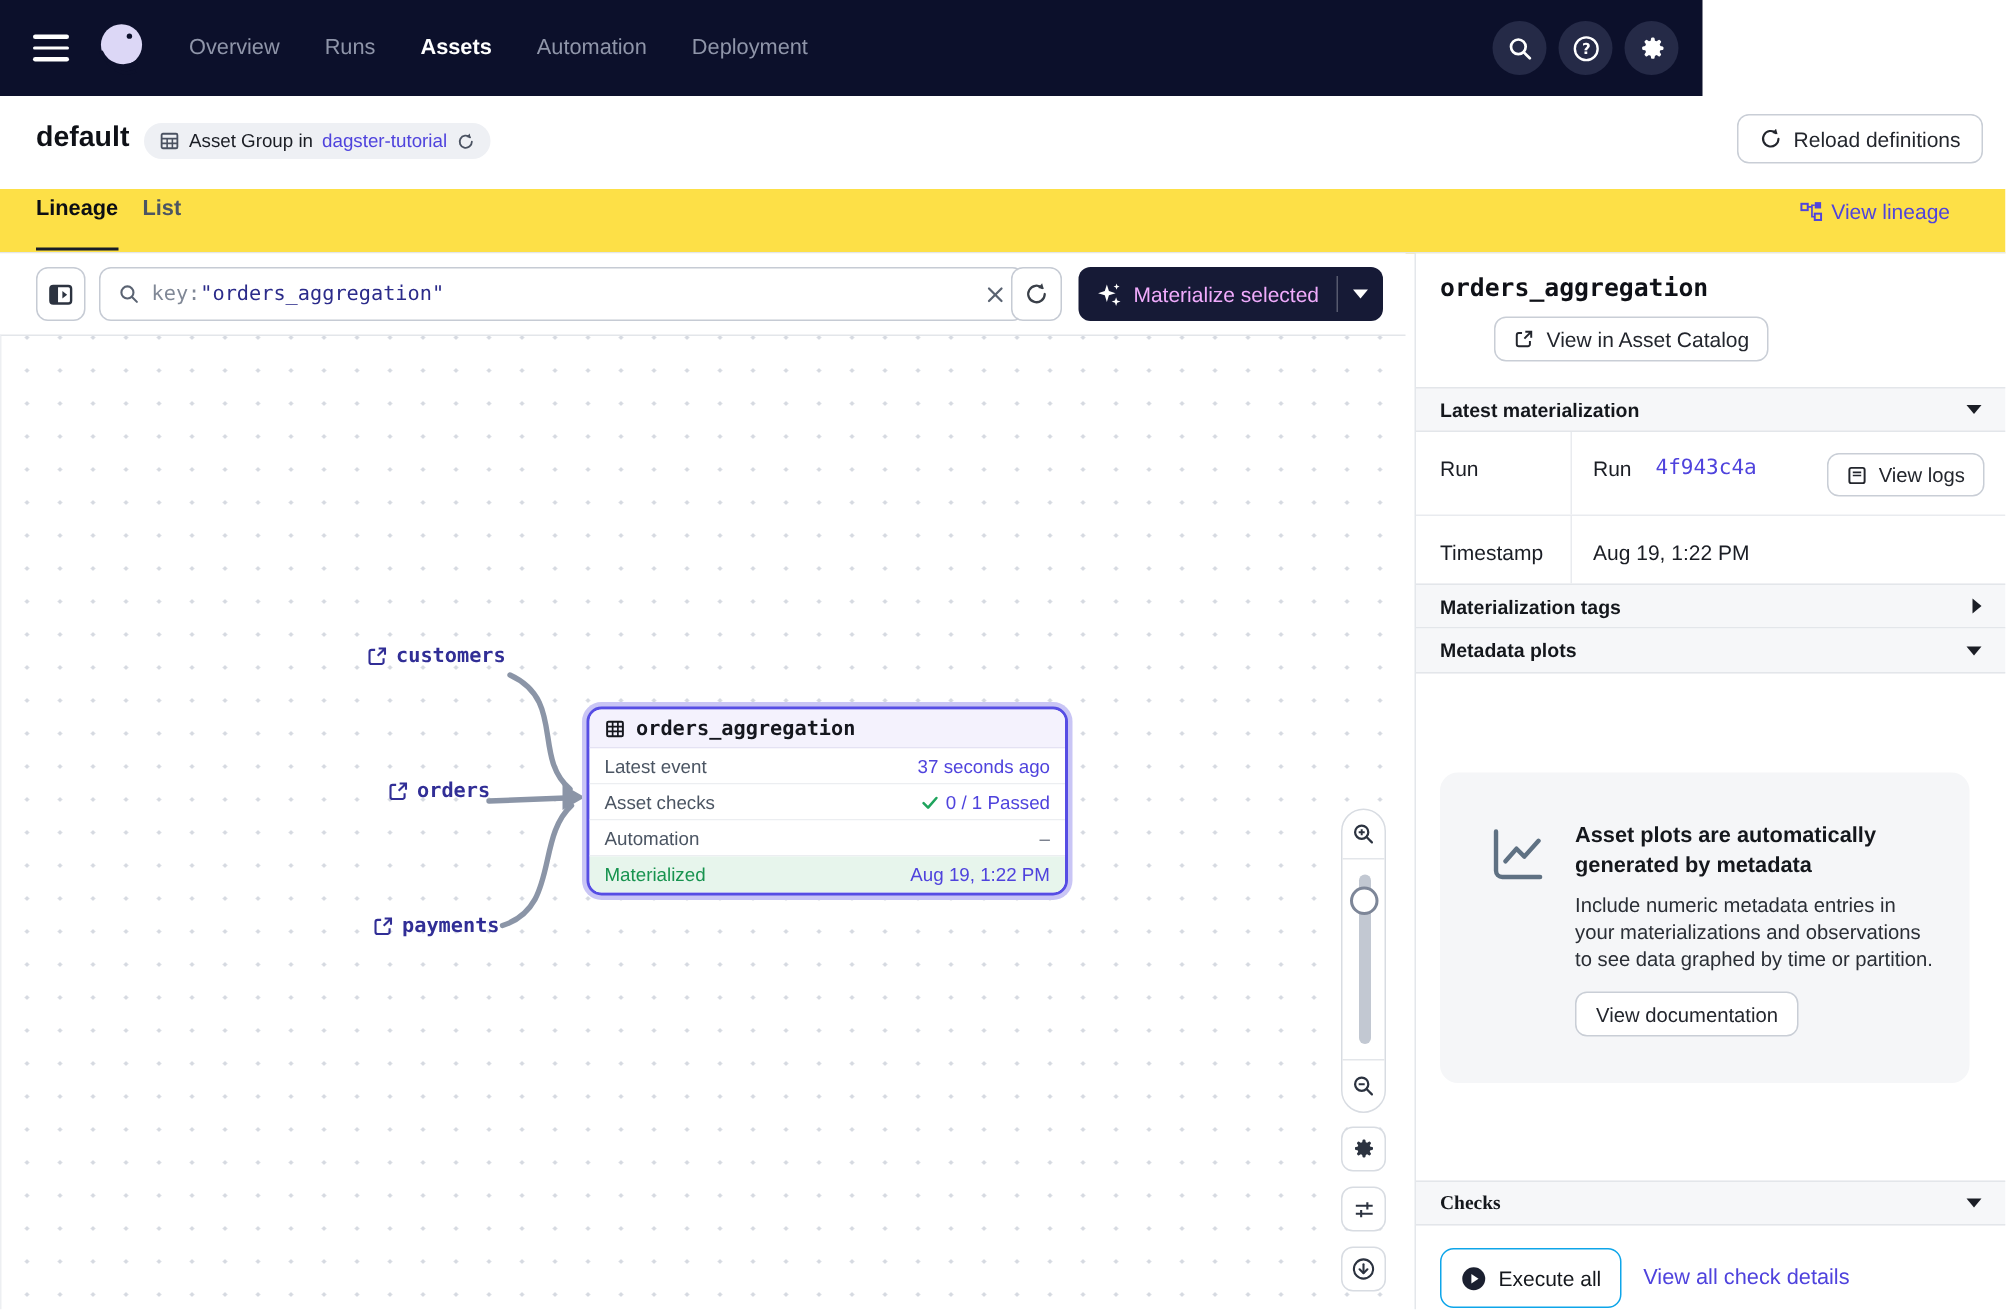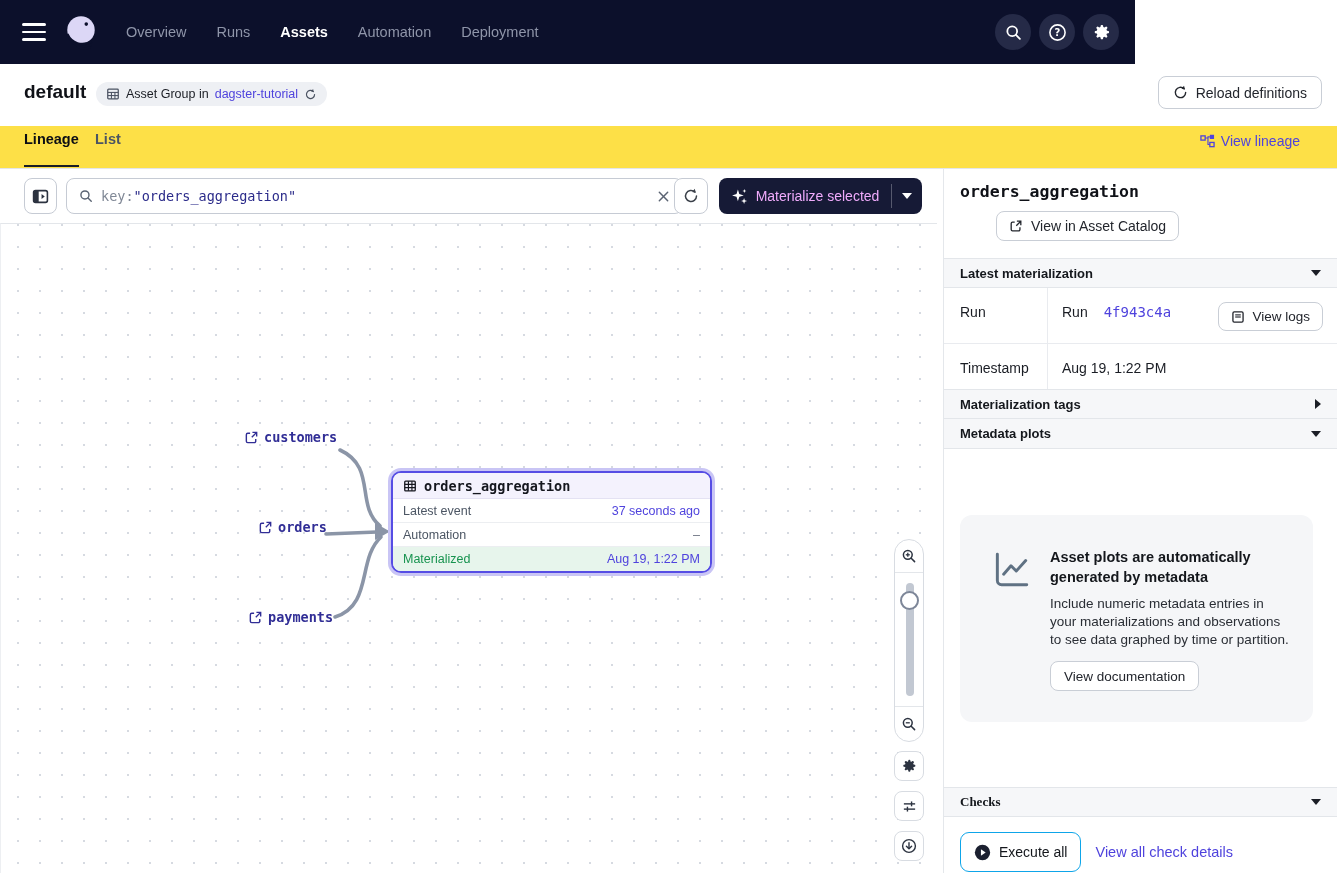--- a/index.html
+++ b/index.html
@@ -274,20 +274,29 @@
               <line x1="6.2" y1="2.5" x2="6.2" y2="13.5" stroke="#15171e" stroke-width="1.3"></line>
               <line x1="10.2" y1="2.5" x2="10.2" y2="13.5" stroke="#15171e" stroke-width="1.3"></line>
             </svg>
           <span class="t">orders_aggregation</span>
         </div>
         <div class="an-row">
           <span class="lbl">Latest event</span>
           <span class="val">37 seconds ago</span>
         </div>
         <div class="an-row">
+          <span class="lbl">Asset checks</span>
+          <span class="val">
+              <svg width="12" height="12" viewBox="0 0 14 14">
+                <polyline points="2,7.5 5.5,11 12,3.5" fill="none" stroke="#1fa45d" stroke-width="2" stroke-linecap="round" stroke-linejoin="round"></polyline>
+              </svg>
+              <span>0 / 1 Passed</span>
+            </span>
+        </div>
+        <div class="an-row">
           <span class="lbl">Automation</span>
           <span class="val dash">–</span>
         </div>
         <div class="an-row materialized">
           <span class="lbl">Materialized</span>
           <span class="val">Aug 19, 1:22 PM</span>
         </div>
       </div>
 
       <div class="zoom-pill">

